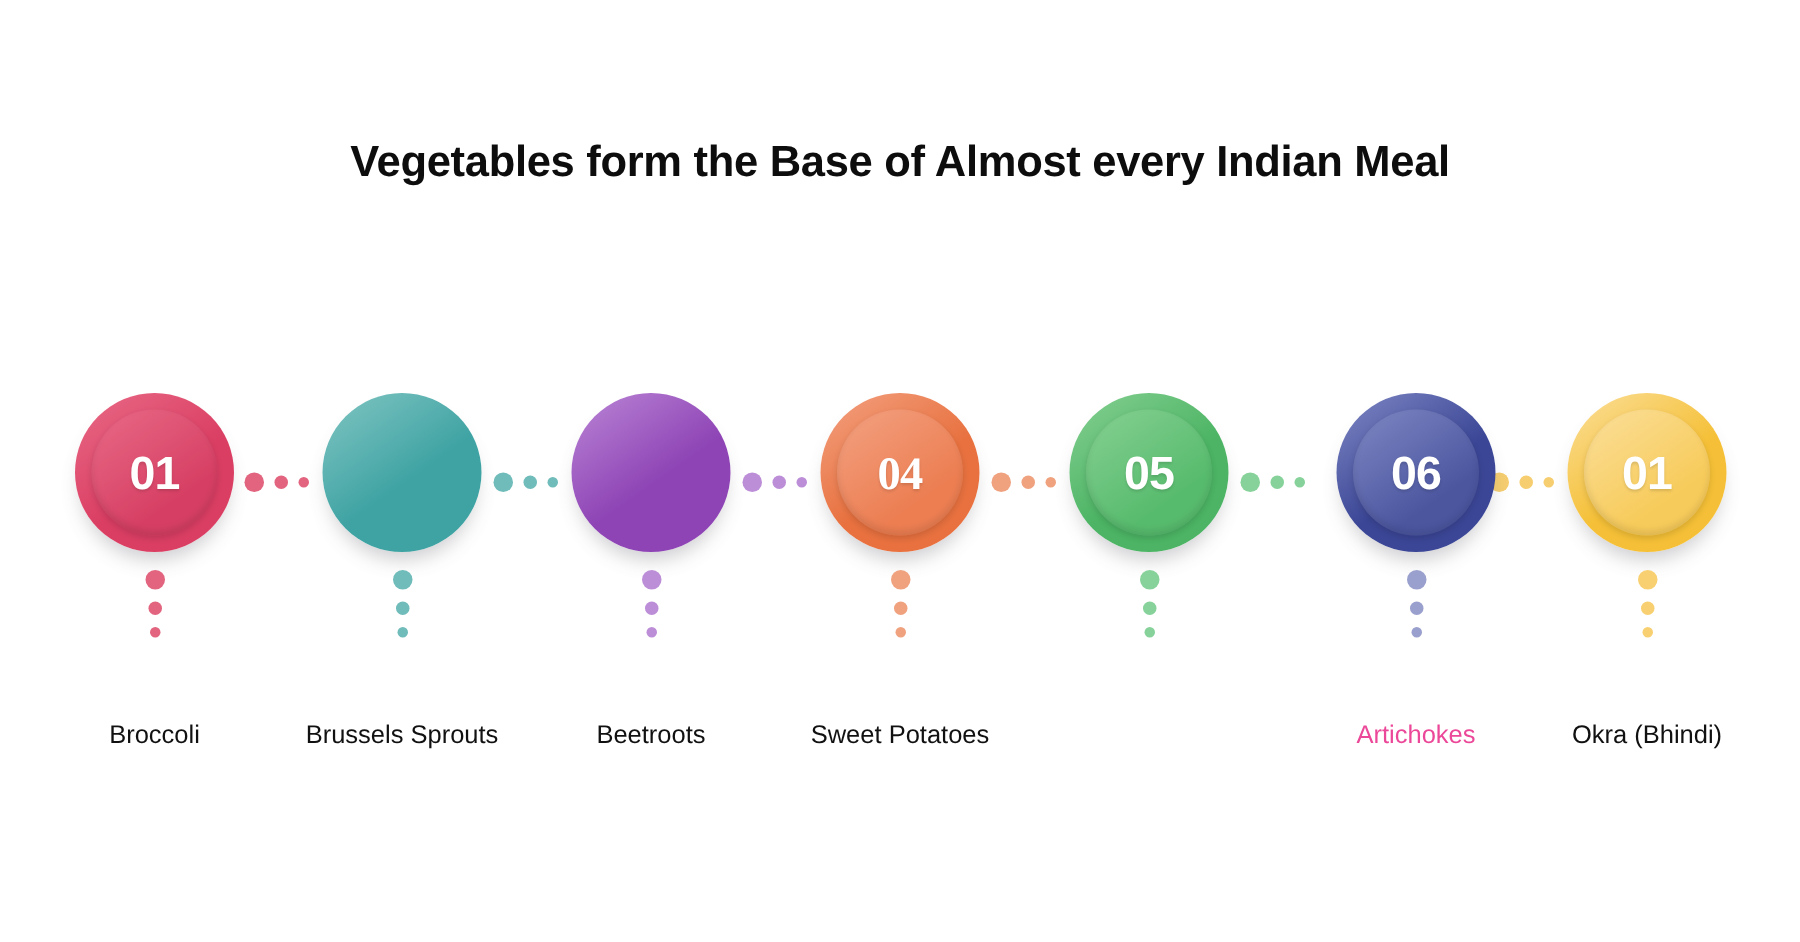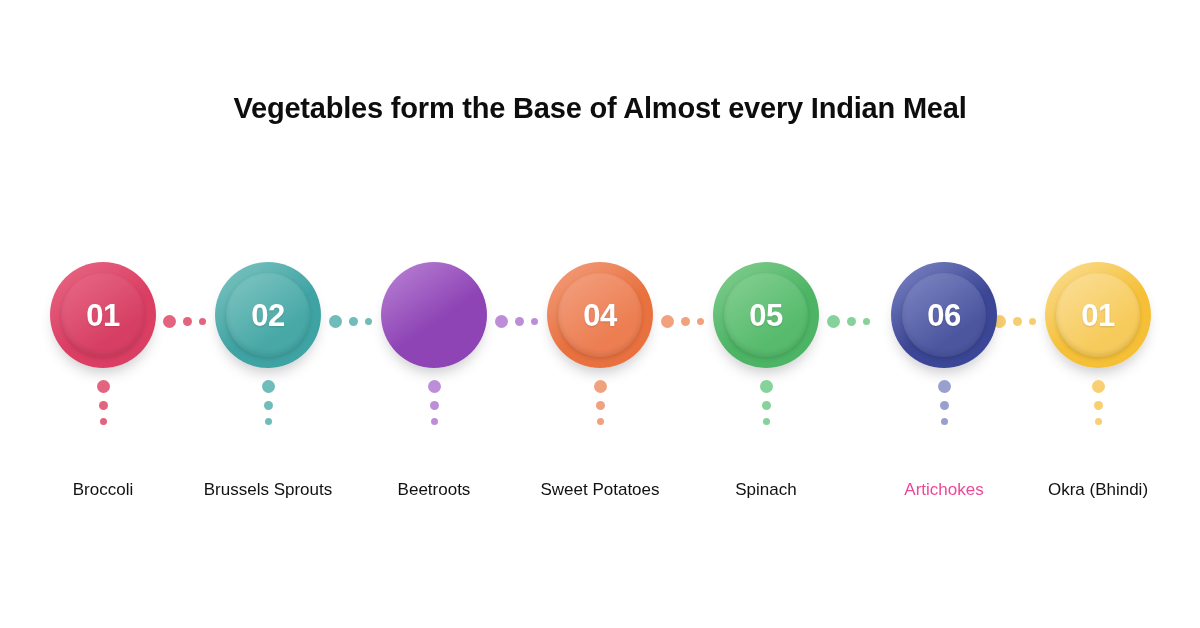--- a/index.html
+++ b/index.html
@@ -187,23 +187,20 @@
         <div class="down-dots">
           <span class="d d1" style="background: rgb(226, 100, 127);"></span>
           <span class="d d2" style="background: rgb(226, 100, 127);"></span>
           <span class="d d3" style="background: rgb(226, 100, 127);"></span>
         </div>
         <div class="step-label" style="color: rgb(17, 17, 17);">Broccoli</div>
       </div>
       <div class="step" style="left: 268px;">
         <div class="circle-wrap">
           <div class="outer-circle" style="background: linear-gradient(145deg, rgb(129, 198, 195) 0%, rgb(63, 163, 163) 55%, rgb(63, 163, 163) 100%);"></div>
-          <div class="inner-circle" style="background: linear-gradient(145deg, rgb(129, 198, 195) 0%, rgb(71, 168, 166) 70%);">
-            <span class="step-number" style="color: rgb(255, 255, 255);">02</span>
-          </div>
         </div>
         <div class="down-dots">
           <span class="d d1" style="background: rgb(111, 188, 186);"></span>
           <span class="d d2" style="background: rgb(111, 188, 186);"></span>
           <span class="d d3" style="background: rgb(111, 188, 186);"></span>
         </div>
         <div class="step-label" style="color: rgb(17, 17, 17);">Brussels Sprouts</div>
       </div>
       <div class="step" style="left: 434px;">
         <div class="circle-wrap">
@@ -212,21 +209,21 @@
         <div class="down-dots">
           <span class="d d1" style="background: rgb(189, 142, 216);"></span>
           <span class="d d2" style="background: rgb(189, 142, 216);"></span>
           <span class="d d3" style="background: rgb(189, 142, 216);"></span>
         </div>
         <div class="step-label" style="color: rgb(17, 17, 17);">Beetroots</div>
       </div>
       <div class="step" style="left: 600px;">
         <div class="circle-wrap">
           <div class="outer-circle" style="background: linear-gradient(145deg, rgb(243, 161, 129) 0%, rgb(232, 113, 63) 55%, rgb(232, 113, 63) 100%);"></div>
-          <div class="inner-circle" style="background: linear-gradient(145deg, rgb(243, 161, 129) 0%, rgb(236, 126, 82) 70%);">
+          <div class="inner-circle" style="background: linear-gradient(145deg, rgb(243, 161, 129) 0%, rgb(236, 126, 82) 70%); font-family: Liberation Serif, serif;">
             <span class="step-number" style="color: rgb(255, 255, 255);">04</span>
           </div>
         </div>
         <div class="down-dots">
           <span class="d d1" style="background: rgb(240, 162, 127);"></span>
           <span class="d d2" style="background: rgb(240, 162, 127);"></span>
           <span class="d d3" style="background: rgb(240, 162, 127);"></span>
         </div>
         <div class="step-label" style="color: rgb(17, 17, 17);">Sweet Potatoes</div>
       </div>
@@ -235,21 +232,20 @@
           <div class="outer-circle" style="background: linear-gradient(145deg, rgb(134, 208, 146) 0%, rgb(76, 180, 100) 55%, rgb(76, 180, 100) 100%);"></div>
           <div class="inner-circle" style="background: linear-gradient(145deg, rgb(134, 208, 146) 0%, rgb(87, 187, 109) 70%);">
             <span class="step-number" style="color: rgb(255, 255, 255);">05</span>
           </div>
         </div>
         <div class="down-dots">
           <span class="d d1" style="background: rgb(134, 210, 154);"></span>
           <span class="d d2" style="background: rgb(134, 210, 154);"></span>
           <span class="d d3" style="background: rgb(134, 210, 154);"></span>
         </div>
-        <div class="step-label" style="color: rgb(17, 17, 17);">Spinach</div>
       </div>
       <div class="step" style="left: 944px;">
         <div class="circle-wrap">
           <div class="outer-circle" style="background: linear-gradient(145deg, rgb(127, 136, 196) 0%, rgb(59, 70, 150) 55%, rgb(59, 70, 150) 100%);"></div>
           <div class="inner-circle" style="background: linear-gradient(145deg, rgb(127, 136, 196) 0%, rgb(75, 86, 159) 70%);">
             <span class="step-number" style="color: rgb(255, 255, 255);">06</span>
           </div>
         </div>
         <div class="down-dots">
           <span class="d d1" style="background: rgb(154, 160, 205);"></span>

